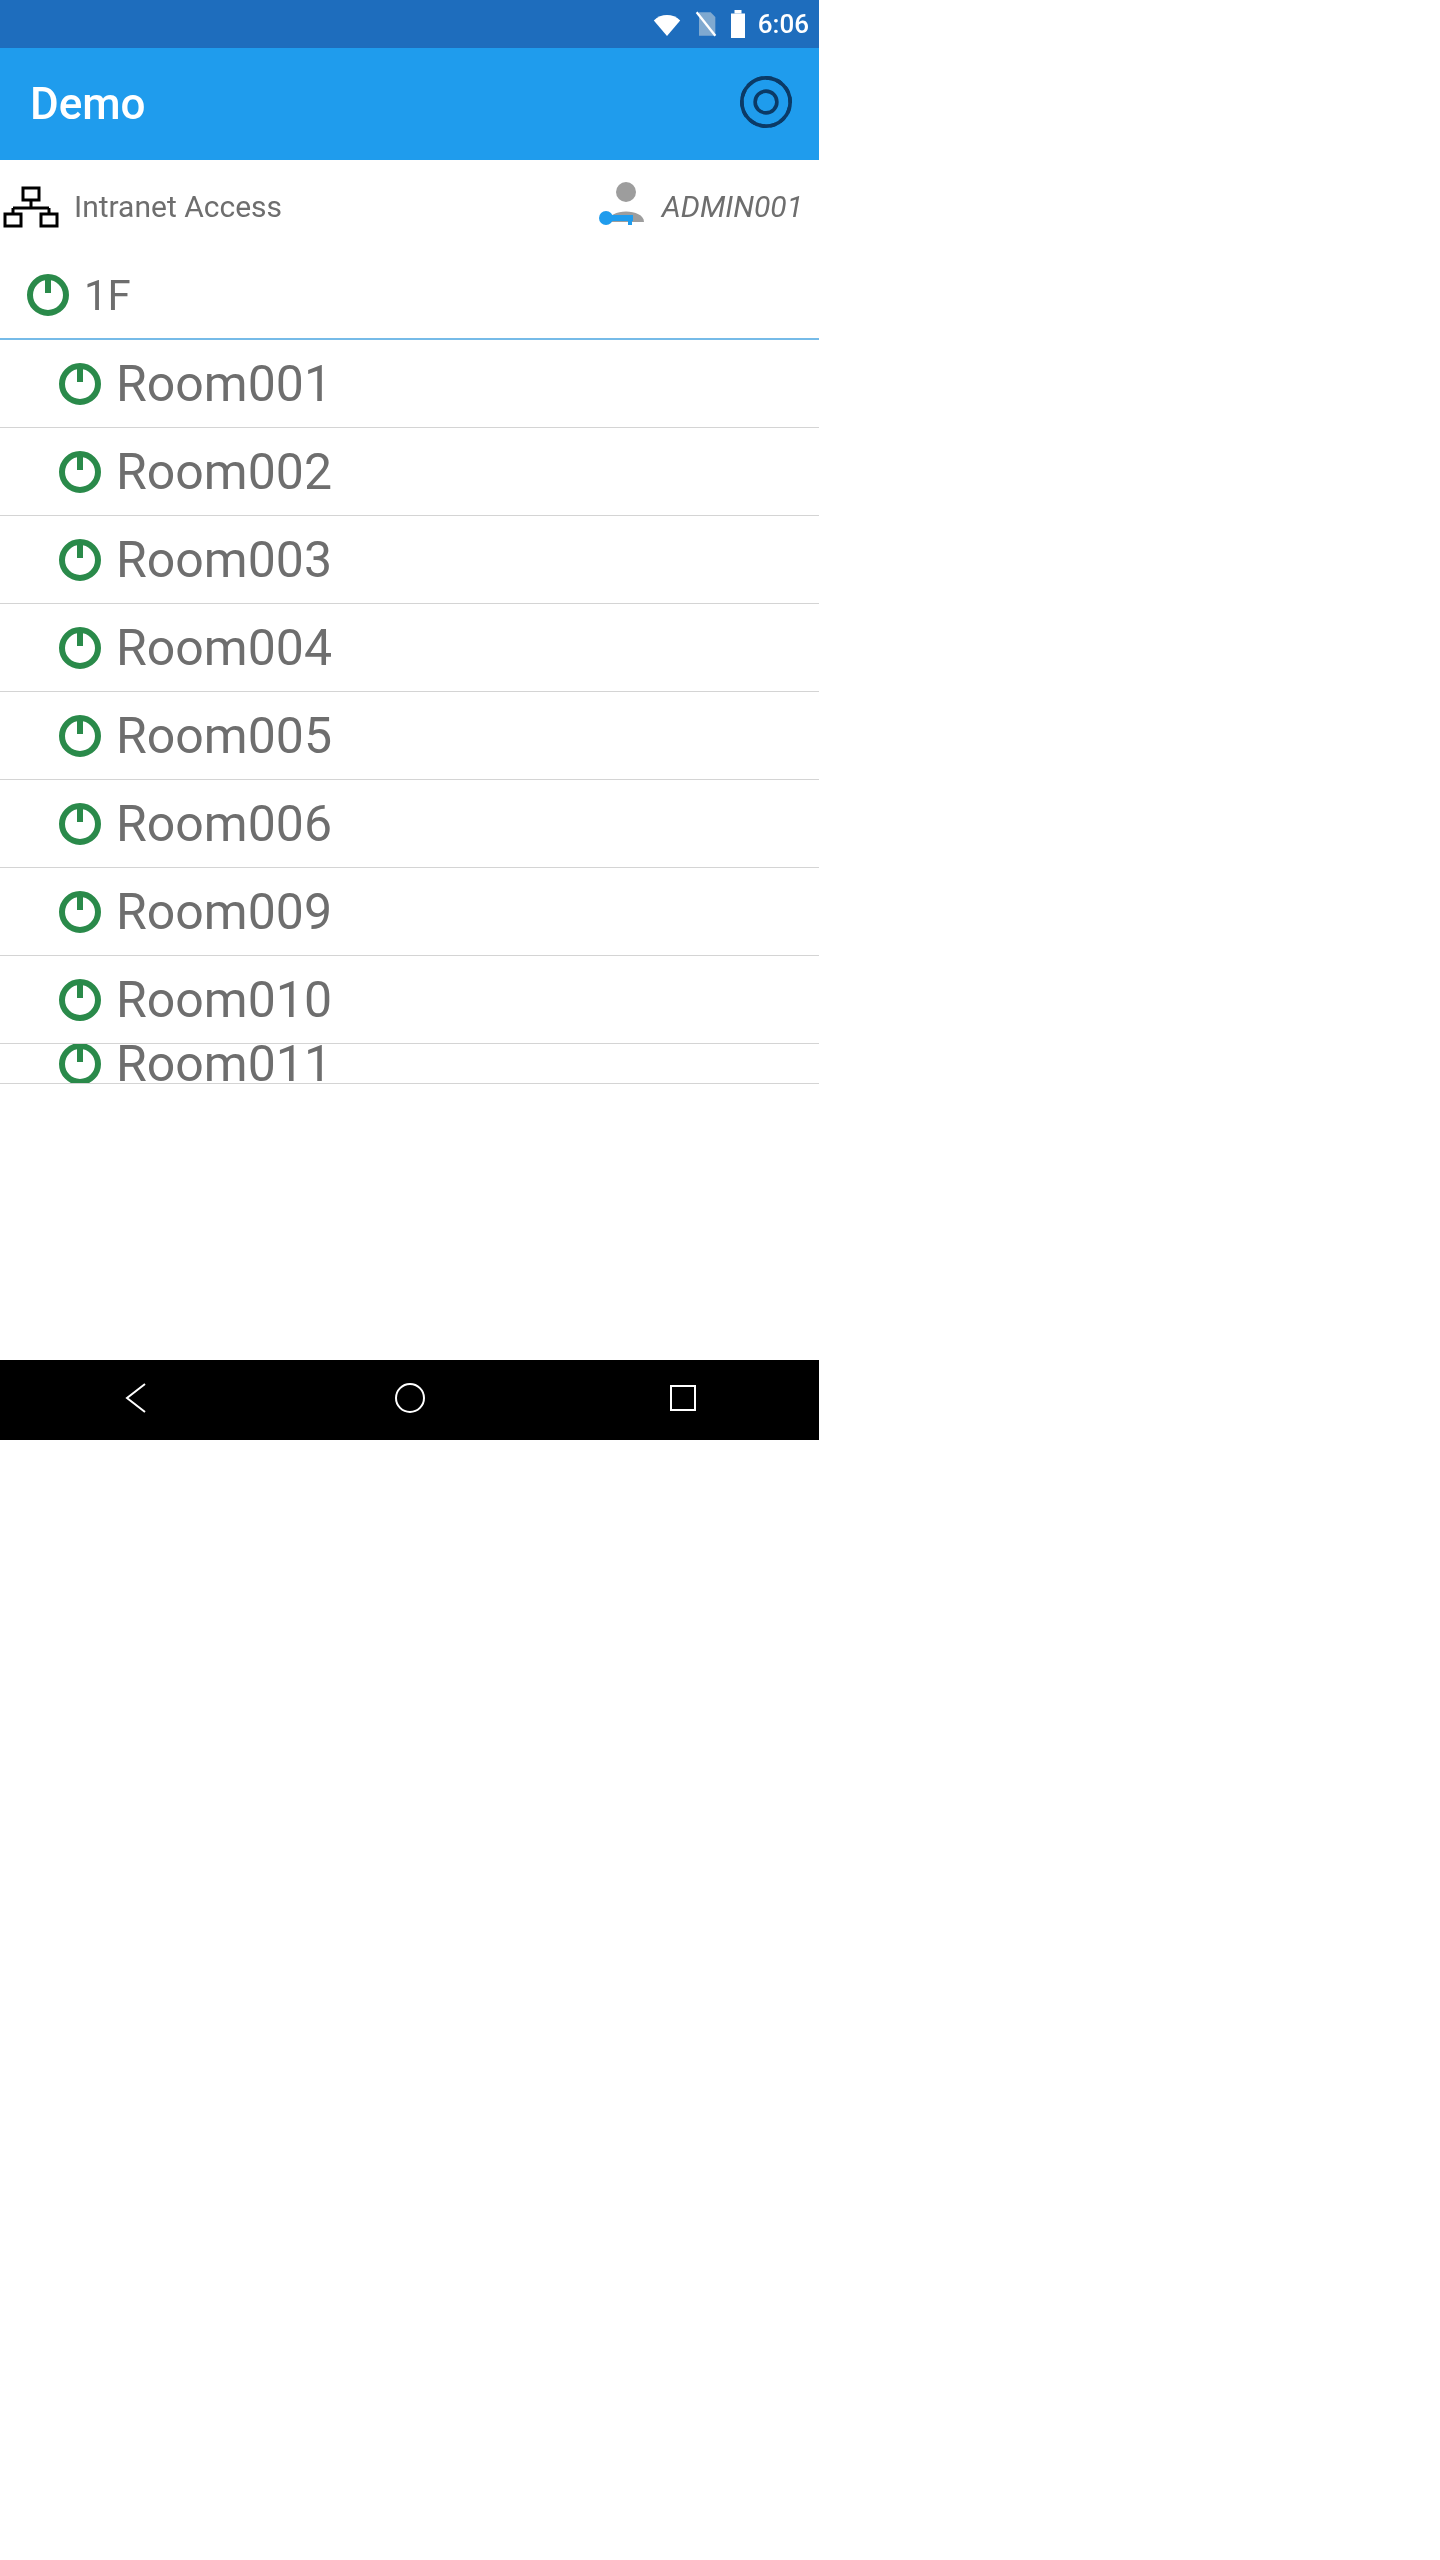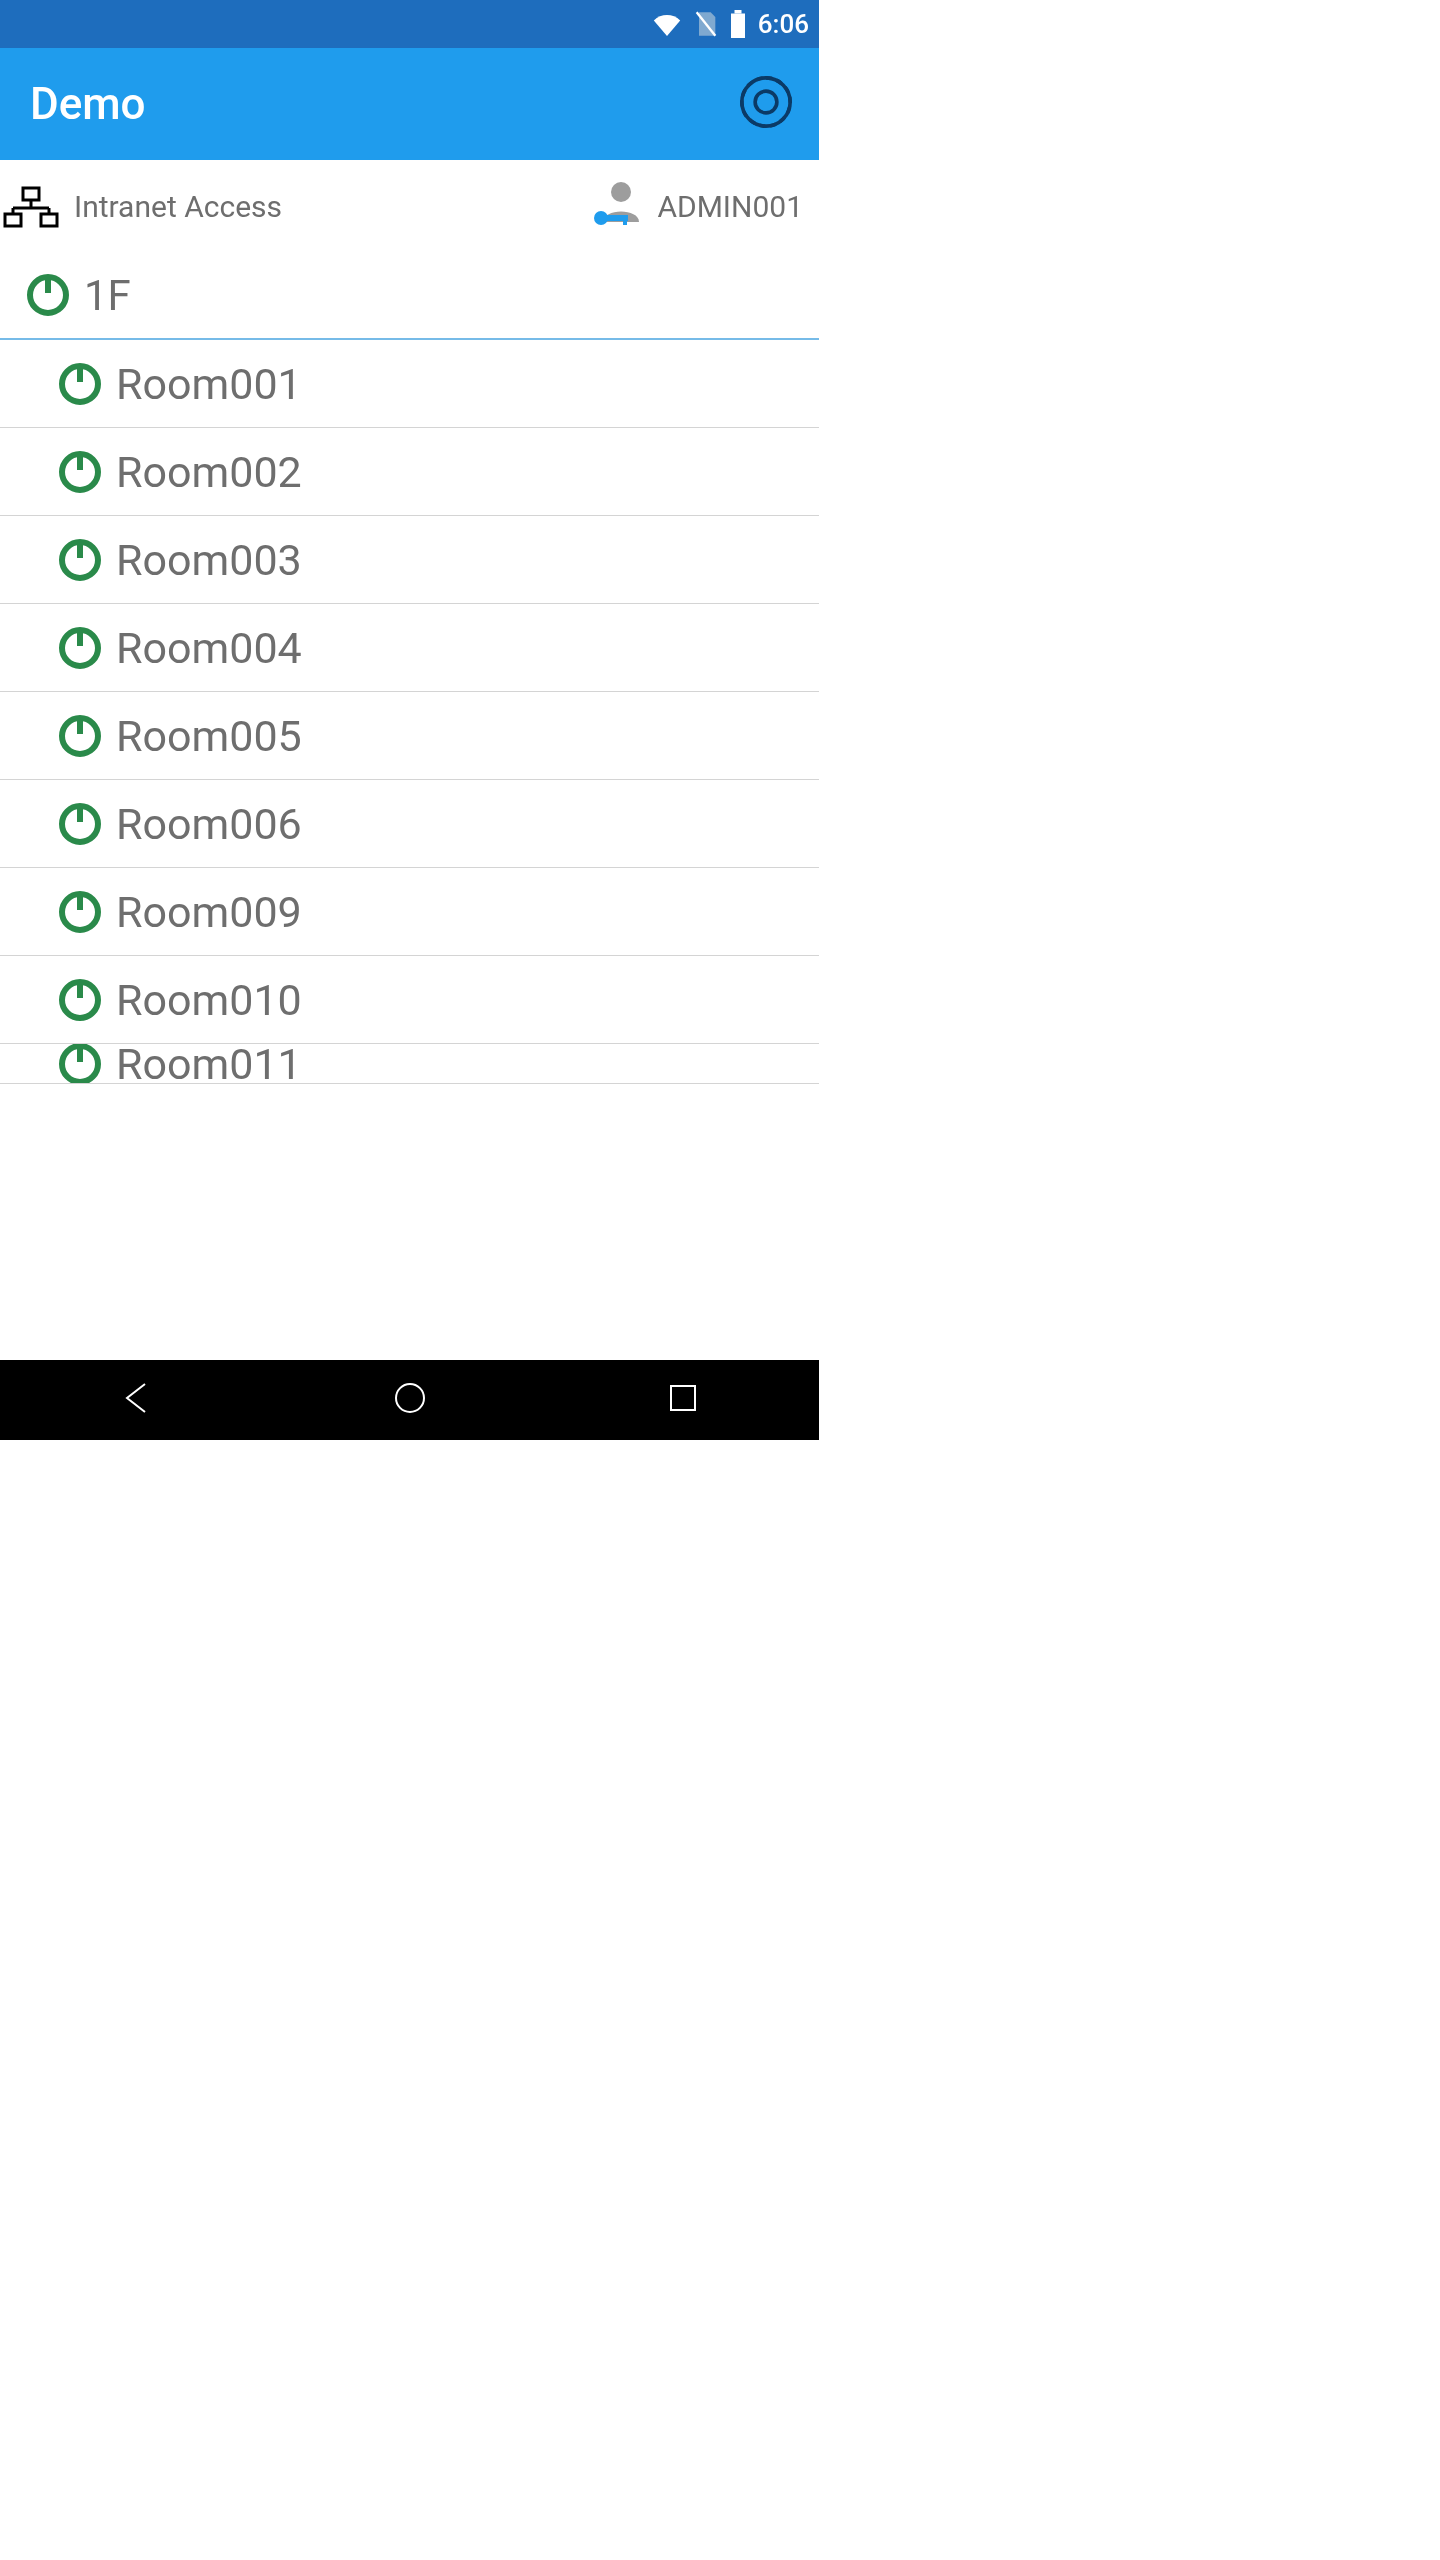--- a/index.html
+++ b/index.html
@@ -10,30 +10,30 @@
   .status-icons { display: flex; align-items: center; gap: 12px; }
   .status-clock { color: #fff; font-size: 26px; font-weight: 500; }
   .sb-icon svg { display: block; }
 
   .app-bar { height: 112px; background: #1f9ced; display: flex; align-items: center; justify-content: space-between; padding: 0 18px 0 30px; }
   .app-title { color: #fff; font-size: 44px; font-weight: 500; }
   .gear-btn { width: 70px; height: 70px; display: flex; align-items: center; justify-content: center; cursor: pointer; }
 
   .info-row { height: 92px; display: flex; align-items: center; justify-content: space-between; padding: 0 16px 0 0; }
   .info-left { display: flex; align-items: center; gap: 12px; }
-  .info-right { display: flex; align-items: center; gap: 12px; }
+  .info-right { display: flex; align-items: center; gap: 12px; font-style: italic; }
   .info-text { font-size: 30px; color: #6e6e6e; }
   .net-icon { width: 62px; display: flex; justify-content: center; }
 
   .list { flex: 1; overflow: hidden; }
   .floor-row { height: 88px; display: flex; align-items: center; gap: 12px; padding-left: 24px; border-bottom: 2px solid #76bbe8; }
   .floor-row .power { margin-left: 0; }
   .floor-label { font-size: 42px; color: #6e6e6e; }
   .room-row { height: 88px; display: flex; align-items: center; gap: 12px; padding-left: 56px; border-bottom: 1px solid #d4d4d4; }
-  .room-label { font-size: 43px; color: #6e6e6e; }
+  .room-label { font-size: 50px; color: #6e6e6e; }
   .power { width: 48px; height: 48px; display: flex; align-items: center; justify-content: center; }
 
   .nav-bar { height: 80px; background: #000; display: flex; align-items: center; justify-content: space-around; }
   .nav-btn { width: 120px; height: 60px; display: flex; align-items: center; justify-content: center; cursor: pointer; }
 </style>
 </head>
 <body>
 
 <div class="screen">
 

